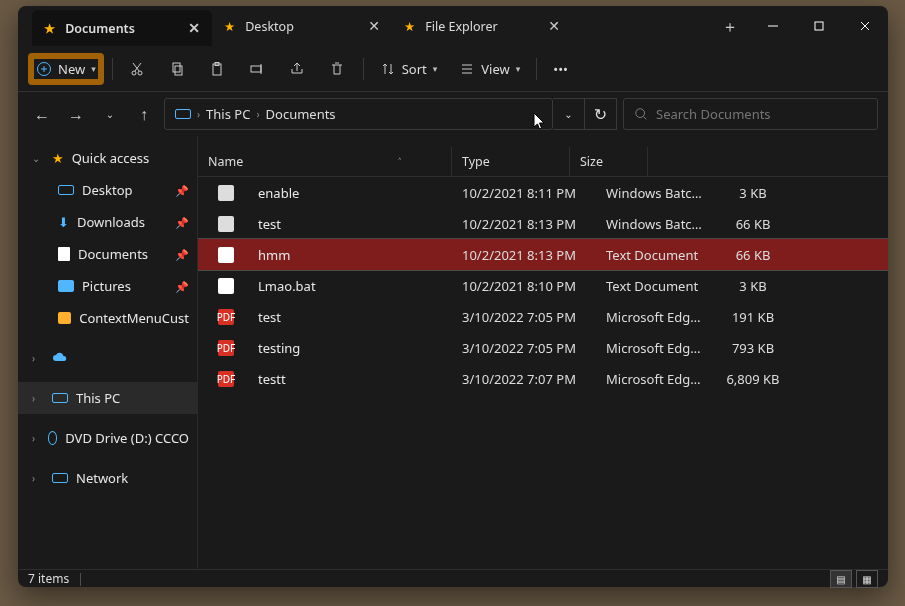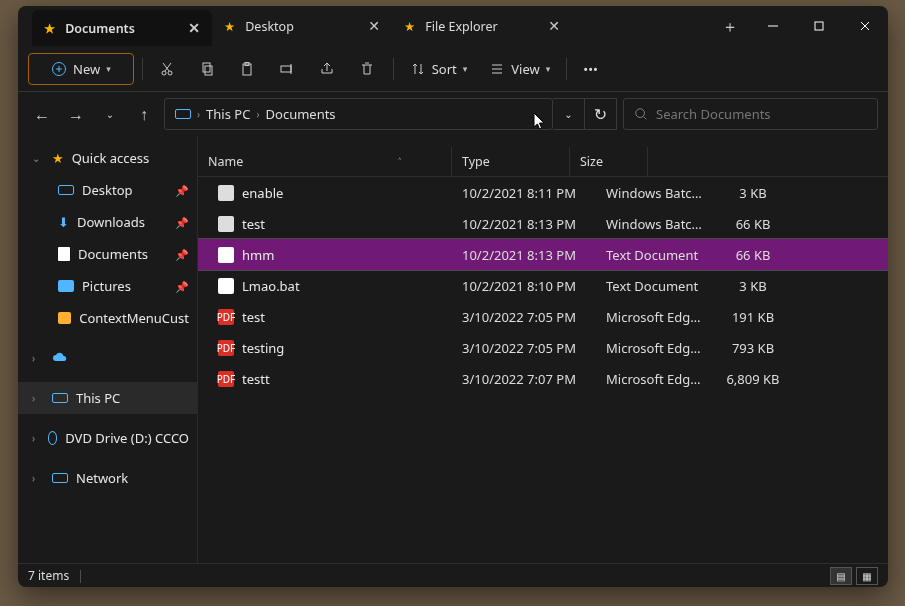--- a/index.html
+++ b/index.html
@@ -23,21 +23,21 @@
 .winbtn { width: 46px; display: flex; align-items: center; justify-content: center; color: #fff; }
 .toolbar {
   height: 46px; display: flex; align-items: center; gap: 6px; padding: 0 10px;
   border-bottom: 1px solid #333;
 }
 .tbtn {
   height: 32px; min-width: 34px; padding: 0 8px; display: inline-flex; align-items: center; gap: 6px;
   color: #ddd; font-size: 13px; position: relative; border-radius:4px;
 }
 .tbtn .chev { font-size: 9px; color: #bbb; }
-.newbtn { border: 1px solid #a16207; border-radius: 4px; padding: 0 22px; }
+.newbtn { border: 6px solid #a16207; border-radius: 4px; padding: 0 2px; }
 .tsep { width: 1px; height: 22px; background: #3a3a3a; margin: 0 2px; }
 .addrrow {
   height: 44px; display: flex; align-items: center; gap: 6px; padding: 6px 10px;
 }
 .navbtn { width: 28px; height: 28px; display: flex; align-items: center; justify-content: center; color: #ccc; }
 .addrbar {
   flex: 1; height: 32px; border: 1px solid #3a3a3a; border-radius: 3px; display: flex; align-items: center;
   background: #1a1a1a; color: #ddd; font-size: 13px; padding: 0 4px;
 }
 .addrbar .seg { padding: 0 6px; display:flex; align-items:center; gap:6px; }
@@ -53,29 +53,29 @@
 .sbitem.selected { background: #2a2a2a; }
 .sbchev { width:12px; color:#888; font-size:10px; }
 .sbpin { margin-left:auto; color:#888; font-size:11px;}
 .main { flex:1; display:flex; flex-direction:column; overflow:hidden;margin-top:11px; }
 .colhead { height: 30px; display:flex; align-items:center; border-bottom:1px solid #2e2e2e; font-size:12.5px; color:#ddd; }
 .colhead .col { padding: 0 10px; border-right:1px solid #2e2e2e; display:flex; align-items:center; height:100%;}
 .col-name{flex:0 0 254px;} .col-date{flex:0 0 144px;} .col-type{flex:0 0 118px;} .col-size{flex:0 0 78px; justify-content:flex-start;}
 .col-name .sortind{margin-left:auto; padding-right:40px; color:#bbb; font-size:10px;}
 .filelist { flex:1; overflow:auto; font-size:13px;}
 .row { height: 31px; display:flex; align-items:center; padding-left:10px;}
-.row.selected { outline:1px solid #4a4a4a; background:#701a75;}
+.row.selected { outline:1px solid #4a4a4a; background:#7f1d1d;}
 .row .cell { padding: 0 10px; overflow:hidden; text-overflow:ellipsis; white-space:nowrap;}
-.row .c-name {flex:0 0 244px; display:flex; align-items:center; gap:8px;}
+.row .c-name {flex:0 0 244px; display:flex; align-items:center; gap:24px;}
 .row .c-date {flex:0 0 144px; color:#ddd;}
 .row .c-type {flex:0 0 118px; color:#ddd;}
 .row .c-size {flex:0 0 78px; text-align:center; color:#ddd;}
 .ficon { width:16px; height:16px; display:inline-flex; align-items:center; justify-content:center; font-size:10px; border-radius:2px;}
 .ic-bat{background:#ddd; color:#222;} .ic-txt{background:#fff; color:#444;} .ic-pdf{background:#d93025; color:#fff;}
-.statusbar { height:24px; border-top:1px solid #2e2e2e; display:flex; align-items:center; padding:0 10px; font-size:12px; color:#ddd;}
+.statusbar { height:18px; border-top:1px solid #2e2e2e; display:flex; align-items:center; padding:0 10px; font-size:12px; color:#ddd;}
 .statusbar .spacer{flex:1;}
 .viewbtn{width:22px;height:18px;border:1px solid #555;margin-left:4px;display:flex;align-items:center;justify-content:center;font-size:10px;}
 .viewbtn.active{background:#333;}
 .icon-svg{width:16px;height:16px;}
 .fi-monitor{width:16px;height:10px;border:1.5px solid #4fb6ff;border-radius:2px;position:relative;}
 .fi-folder{width:16px;height:12px;background:#ffb02e;border-radius:2px;}
 .fi-img{width:16px;height:12px;background:#4fb6ff;border-radius:2px;}
 .fi-disc{width:14px;height:14px;border:1.5px solid #4fb6ff;border-radius:50%;}
 .cursor{position:absolute;left:533px;top:112px;pointer-events:none;}
 </style>

